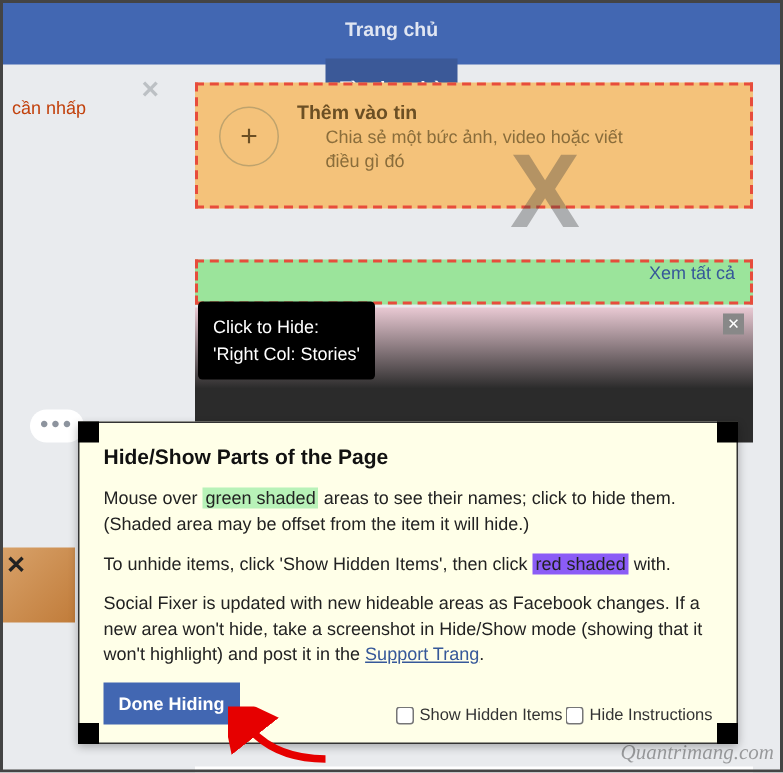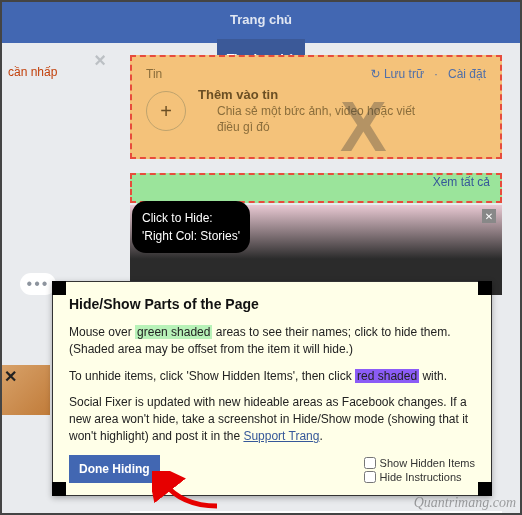--- a/index.html
+++ b/index.html
@@ -28,39 +28,39 @@
   .tin-head .links span { cursor:pointer; }
   .tin-body { display:flex; gap:12px; align-items:center; }
   .plus { width: 40px; height: 40px; border: 1px solid #bfa36d; border-radius: 50%; display:flex; align-items:center; justify-content:center; color:#6b4f24; font-size:20px; }
   .tin-text .ttl { color:#6b4f24; font-size:13px; font-weight:bold; margin-bottom:2px;}
   .tin-text .sub { color:#8a6d3b; font-size:12px; line-height:1.3; max-width:200px;margin-left:19px;}
   .big-x { position:absolute; left:210px; top:32px; font-size:70px; font-weight:bold; color:rgba(60,60,60,0.35); pointer-events:none; font-family: Arial;}
 
   .greenbar { position:absolute; left:130px; top:130px; width:372px; height:30px; background:#9be49b; border:2px dashed #e74c3c; display:flex; justify-content:flex-end; align-items:flex-start; padding-right:10px;}
   .greenbar a { color:#365899; font-size:12px; cursor:pointer;}
 
-  .tooltip { position:absolute; left:132px; top:158px; background:#000; color:#fff; font-size:12px; padding:8px 10px; border-radius:14px; line-height:1.5; max-width:160px;}
+  .tooltip { position:absolute; left:132px; top:158px; background:#000; color:#fff; font-size:12px; padding:8px 10px; border-radius:3px; line-height:1.5; max-width:160px;}
   
   .feedimg { position:absolute; left:130px; top:162px; width:372px; height:90px; background: linear-gradient(180deg,#e9c9d3 0%, #2b2b2b 60%); z-index:-1;}
   .feedimg .ad-x { position:absolute; top:4px; right:6px; width:14px; height:14px; background:#888; color:#fff; font-size:10px; display:flex; align-items:center; justify-content:center;}
 
   .panel { position:absolute; left:52px; top:238px; width:440px; background:#ffffe8; border:1px solid #333; padding:14px 16px 12px 16px; box-shadow:0 2px 6px rgba(0,0,0,0.3); z-index:10;}
   .panel .corner { position:absolute; width:14px; height:14px; background:#000;}
   .panel .corner.tl { top:-1px; left:-1px;}
   .panel .corner.tr { top:-1px; right:-1px;}
   .panel .corner.bl { bottom:-1px; left:-1px;}
   .panel .corner.br { bottom:-1px; right:-1px;}
   .panel h3 { font-size:14px; font-weight:bold; margin-bottom:12px; color:#111;}
   .panel p { font-size:12px; color:#222; margin-bottom:10px; line-height:1.4;}
   .hl-green { background:#b8f2b8; padding:0 2px;}
   .hl-red { background:#8b5cf6; padding:0 2px;}
   .panel a.link { color:#365899; text-decoration:underline; cursor:pointer;}
   .panel .footer { display:flex; justify-content:space-between; align-items:flex-end; margin-top:6px;}
   .panel .btn { background:#4267b2; color:#fff; font-weight:bold; font-size:12px; padding:7px 10px; border:none; cursor:pointer;}
-  .panel .checks { display:flex; flex-direction:column; gap:2px; font-size:11px; color:#333;}
+  .panel .checks { display:flex; gap:2px; font-size:11px; color:#333;}
   .panel .checks label { display:flex; align-items:center; gap:4px;}
   .panel .checks input { width:12px; height:12px;}
 
   .red-arrow { position:absolute; left:152px; top:428px; z-index:11; pointer-events:none;}
   .red-arrow svg { width:70px; height:40px; }
 
   .bottom { position:absolute; left:130px; top:468px; width:372px; background:#fff; padding:6px 10px; font-size:13px; color:#1c1e21; font-weight:bold; display:flex; align-items:center; gap:4px;}
 
   .watermark { position:absolute; right:6px; bottom:4px; font-size:14px; color:rgba(0,0,0,0.35); font-style:italic; font-family: Georgia, serif; z-index:20;}
 
@@ -98,28 +98,20 @@
       <span>cần nhấp</span>
     </div>
     <div class="dots">•••</div>
     <div class="thumb">
         <span class="x">✕</span>
       </div>
   </div>
 
   <div class="stories">
     <div class="stories-box">
-      <div class="tin-head">
-        <span>Tin</span>
-        <div class="links">
-          <span>↻ <span>Lưu trữ</span></span>
-          <span>·</span>
-          <span>Cài đặt</span>
-        </div>
-      </div>
       <div class="tin-body">
         <div class="plus">+</div>
         <div class="tin-text">
           <div class="ttl">Thêm vào tin</div>
           <div class="sub">Chia sẻ một bức ảnh, video hoặc viết điều gì đó</div>
         </div>
       </div>
     </div>
     <div class="big-x">X</div>
   </div>

